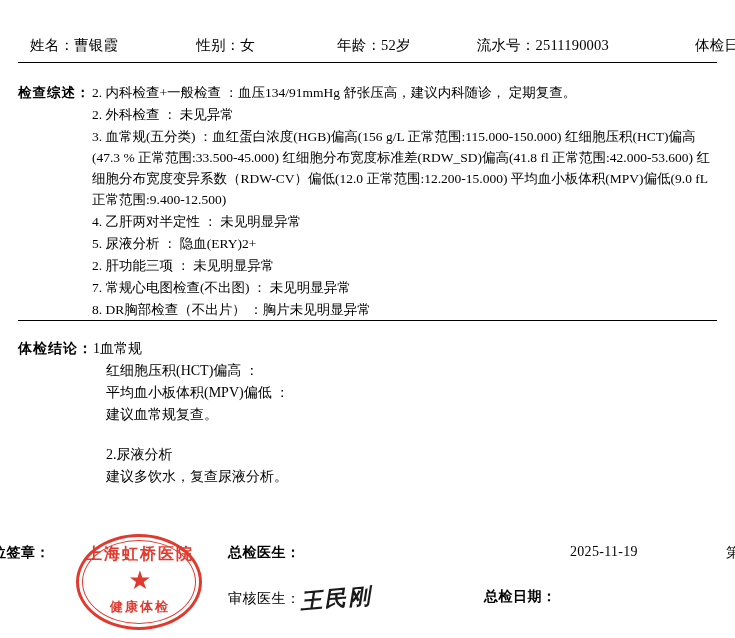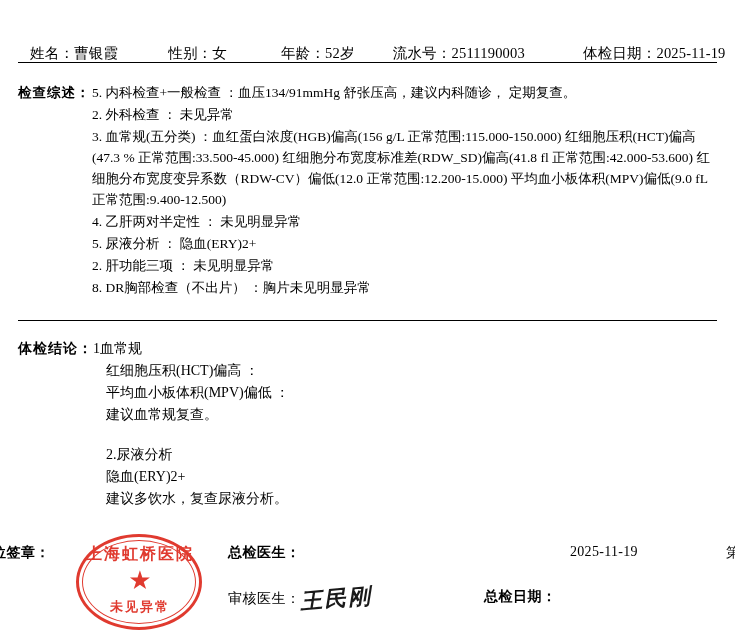--- a/index.html
+++ b/index.html
@@ -19,26 +19,27 @@
   .page {
     position: relative;
     width: 735px;
     height: 638px;
   }
 
   
   .header-row {
     position: absolute;
     left: 0;
-    top: 44px;
+    top: 36px;
     width: 735px;
     display: flex;
     align-items: baseline;
     font-size: 14.5px;
     letter-spacing: 0.2px;
+    gap: 28px;
   }
   .header-row .field {
     white-space: nowrap;
   }
   .f-name   { margin-left: 30px; }
   .f-sex    { margin-left: 50px; }
   .f-age    { margin-left: 54px; }
   .f-serial { margin-left: 38px; }
   .f-date   { margin-left: 58px; }
 
@@ -238,56 +239,56 @@
     <span class="field f-age">年龄：52岁</span>
     <span class="field f-serial">流水号：2511190003</span>
     <span class="field f-date">体检日期：2025-11-19</span>
   </div>
 
   <div class="rule top"></div>
 
   <div class="summary">
     <span class="sec-title">检查综述：</span>
     <div class="items">
-      <div class="item">5. 内科检查+一般检查 ：血压134/91mmHg  舒张压高，建议内科随诊， 定期复查。</div>
+      <div class="item">2. 内科检查+一般检查 ：血压134/91mmHg  舒张压高，建议内科随诊， 定期复查。</div>
       <div class="item">2. 外科检查 ： 未见异常</div>
       <div class="item">3. 血常规(五分类) ：血红蛋白浓度(HGB)偏高(156 g/L 正常范围:115.000-150.000)   红细胞压积(HCT)偏高(47.3 % 正常范围:33.500-45.000)   红细胞分布宽度标准差(RDW_SD)偏高(41.8 fl 正常范围:42.000-53.600)   红细胞分布宽度变异系数（RDW-CV）偏低(12.0  正常范围:12.200-15.000)   平均血小板体积(MPV)偏低(9.0 fL 正常范围:9.400-12.500)</div>
       <div class="item">4. 乙肝两对半定性 ： 未见明显异常</div>
       <div class="item">5. 尿液分析 ： 隐血(ERY)2+</div>
       <div class="item">2. 肝功能三项 ： 未见明显异常</div>
+      <div class="item">7. 常规心电图检查(不出图) ： 未见明显异常</div>
       <div class="item">8. DR胸部检查（不出片） ：胸片未见明显异常</div>
     </div>
   </div>
 
   <div class="rule middle"></div>
 
   <div class="conclusion">
     <span class="sec-title2">体检结论：</span>
     <div class="body">
       <div>1血常规</div>
       <div class="sub">红细胞压积(HCT)偏高 ：</div>
       <div class="sub">平均血小板体积(MPV)偏低 ：</div>
       <div class="sub">建议血常规复查。</div>
       <div class="blank"></div>
       <div class="sub">2.尿液分析</div>
-      <div class="sub">隐血(ERY)2+</div>
       <div class="sub">建议多饮水，复查尿液分析。</div>
     </div>
   </div>
 
   <div class="footer">
     <div class="unit-label">位签章：</div>
 
     <div class="stamp">
       <div class="stamp-inner">
         <div class="stamp-ellipse"></div>
         <div class="stamp-ellipse2"></div>
         <div class="stamp-top-text">上海虹桥医院</div>
         <div class="stamp-star">★</div>
-        <div class="stamp-bottom-text">未见异常</div>
+        <div class="stamp-bottom-text">健康体检</div>
       </div>
     </div>
 
     <div class="sig-doctor">总检医生：</div>
     <div class="sig-review">审核医生：</div>
     <div class="sig-handwriting">王民刚</div>
 
     <div class="check-date-label">总检日期：</div>
     <div class="check-date-value">2025-11-19</div>
     <div class="edge-char">第</div>

